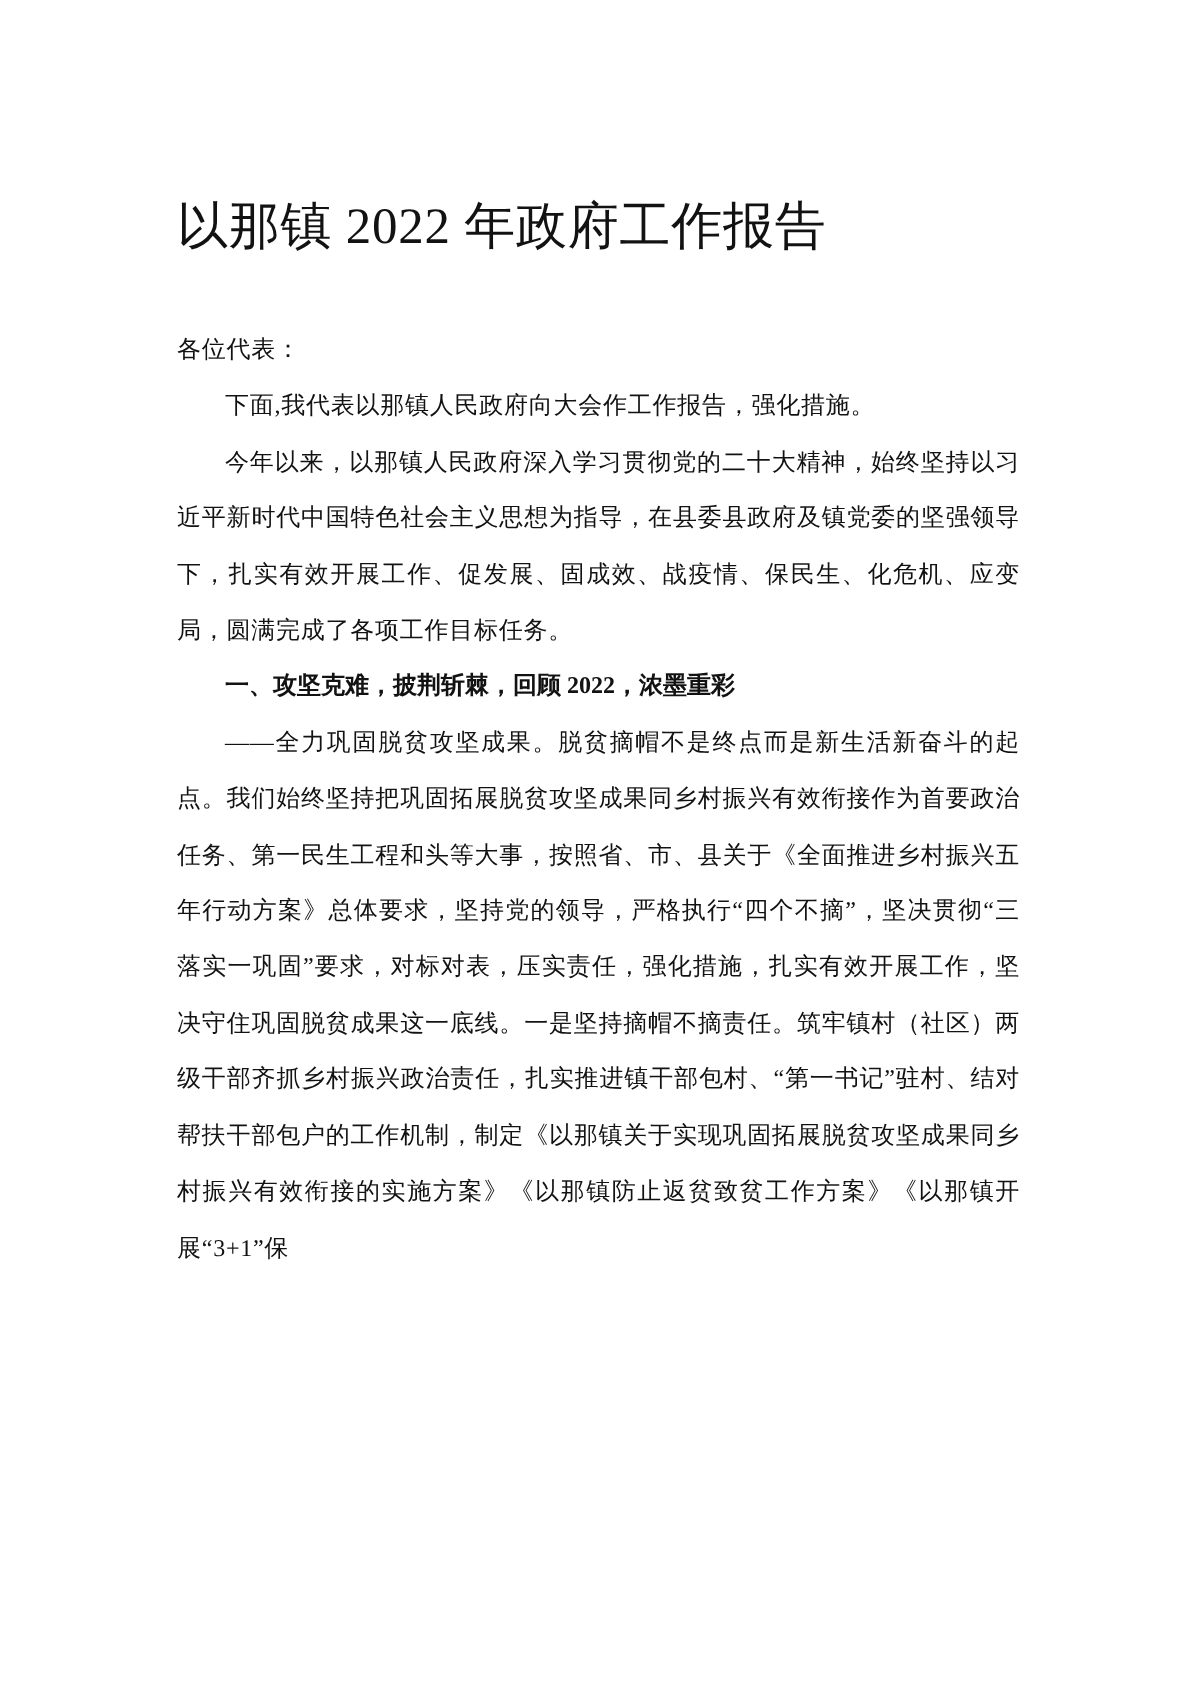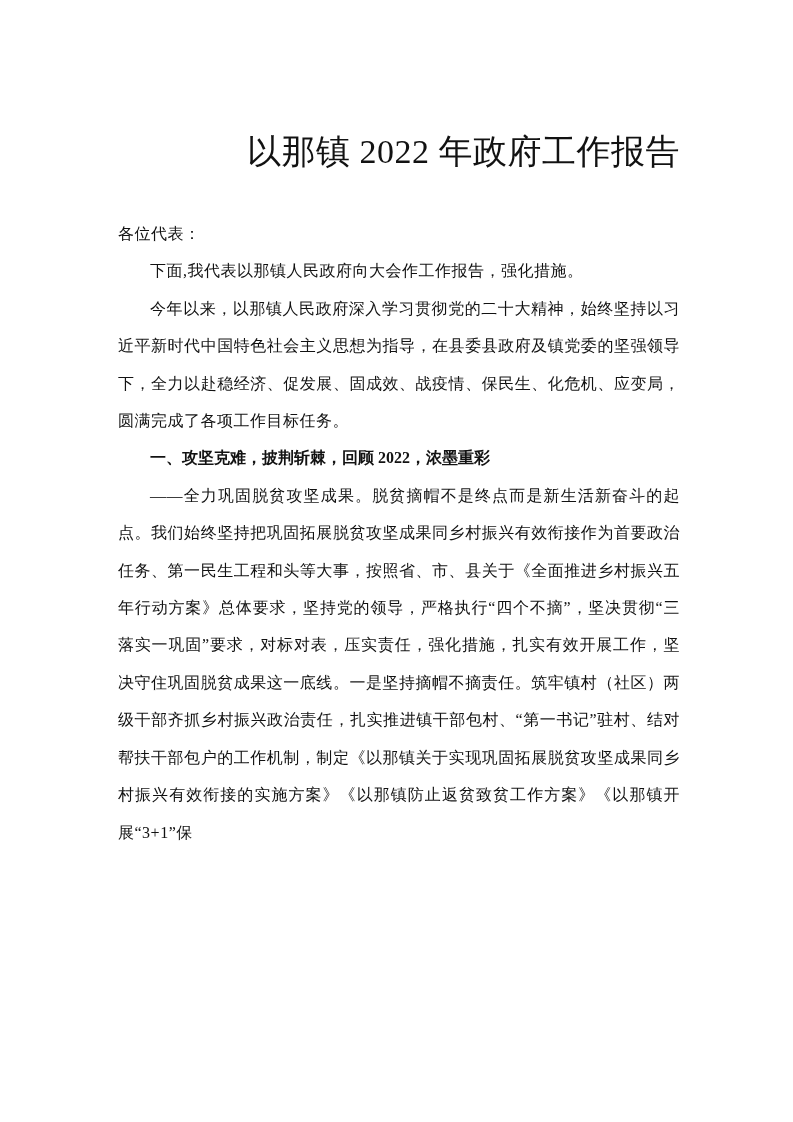--- a/index.html
+++ b/index.html
@@ -17,21 +17,21 @@
     font-family: "Liberation Serif", "DejaVu Serif", serif;
   }
   .content {
     position: absolute;
     left: 118px;
     top: 126px;
     width: 562px;
   }
   .doc-title {
     margin: 0 0 38px 0;
-    text-align: right;
+    text-align: left;
     font-size: 34px;
     line-height: 51px;
     font-weight: 400;
     white-space: nowrap;
     letter-spacing: 0.5px;
   }
   .para {
     margin: 0;
     font-size: 16px;
     line-height: 37.4px;
@@ -53,20 +53,20 @@
 
 <div class="page">
   <div class="content">
 
     <h1 class="doc-title">以那镇 2022 年政府工作报告</h1>
 
     <p class="para">各位代表：</p>
 
     <p class="para indent">下面,我代表以那镇人民政府向大会作工作报告，强化措施。</p>
 
-    <p class="para indent">今年以来，以那镇人民政府深入学习贯彻党的二十大精神，始终坚持以习近平新时代中国特色社会主义思想为指导，在县委县政府及镇党委的坚强领导下，全力以赴稳经济、促发展、固成效、战疫情、保民生、化危机、应变局，圆满完成了各项工作目标任务。</p>
+    <p class="para indent">今年以来，以那镇人民政府深入学习贯彻党的二十大精神，始终坚持以习近平新时代中国特色社会主义思想为指导，在县委县政府及镇党委的坚强领导下，扎实有效开展工作、促发展、固成效、战疫情、保民生、化危机、应变局，圆满完成了各项工作目标任务。</p>
 
     <p class="para indent section-heading">一、攻坚克难，披荆斩棘，回顾 2022，浓墨重彩</p>
 
     <p class="para indent">——全力巩固脱贫攻坚成果。脱贫摘帽不是终点而是新生活新奋斗的起点。我们始终坚持把巩固拓展脱贫攻坚成果同乡村振兴有效衔接作为首要政治任务、第一民生工程和头等大事，按照省、市、县关于《全面推进乡村振兴五年行动方案》总体要求，坚持党的领导，严格执行“四个不摘”，坚决贯彻“三落实一巩固”要求，对标对表，压实责任，强化措施，扎实有效开展工作，坚决守住巩固脱贫成果这一底线。一是坚持摘帽不摘责任。筑牢镇村（社区）两级干部齐抓乡村振兴政治责任，扎实推进镇干部包村、“第一书记”驻村、结对帮扶干部包户的工作机制，制定《以那镇关于实现巩固拓展脱贫攻坚成果同乡村振兴有效衔接的实施方案》《以那镇防止返贫致贫工作方案》《以那镇开展“3+1”保</p>
 
   </div>
 </div>
 
 </body></html>

